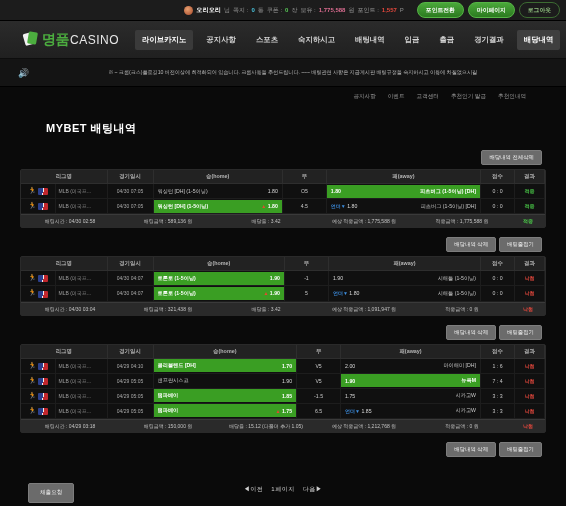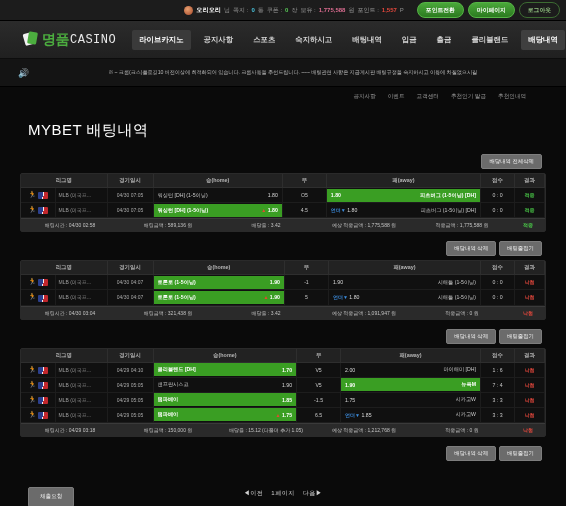--- a/index.html
+++ b/index.html
@@ -51,21 +51,21 @@
   .logo-mark { position:relative; width:17px; height:17px; }
   .card-w {
     position:absolute; left:0; top:2px; width:9px; height:12px;
     background:#f2f2f2; border-radius:1.5px; transform:rotate(-16deg);
   }
   .card-g {
     position:absolute; left:4px; top:1px; width:9px; height:12px;
     background:#4cae3f; border-radius:1.5px; transform:rotate(10deg);
   }
   .logo-kr { font-size:14px; font-weight:bold; color:#4cae3f; letter-spacing:-0.5px; }
-  .logo-en { font-size:12px; color:#e8e8e8; font-family:Liberation Mono, monospace; letter-spacing:0.5px; }
+  .logo-en { font-size:12px; color:#e8e8e8; font-family:Liberation Sans, sans-serif; letter-spacing:0.5px; }
   .nav-items { display:flex; align-items:center; gap:6px; }
   .nav-item {
     font-size:7.4px; color:#d5d5d5; font-weight:bold;
     padding:5px 7px; border-radius:2px; white-space:nowrap;
   }
   .nav-item.hl { background:#3a3a3a; color:#fff; }
   .nav-item.active { background:#3f3f3f; color:#fff; }
 
   
   .notice {
@@ -78,21 +78,21 @@
     flex:1; text-align:center; letter-spacing:-0.1px;
   }
   .sublinks {
     height:20px; background:#0a0a0a; display:flex; align-items:center;
     justify-content:flex-end; gap:12px; padding-right:40px;
   }
   .sublink { font-size:5.6px; color:#9d9d9d; white-space:nowrap; }
 
   
   .content { padding:8px 20px 0 20px; }
-  .page-title { font-size:15px; color:#fff; font-weight:normal; margin:6px 0 14px 8px; letter-spacing:0.5px; }
+  .page-title { font-size:11px; color:#fff; font-weight:bold; margin:6px 0 14px 26px; letter-spacing:0.5px; }
 
   .btn-row { display:flex; justify-content:flex-end; gap:3px; margin-bottom:4px; padding-right:4px; }
   .gbtn {
     font-size:5.4px; color:#eee; background:#6b6b6b;
     padding:3px 7px; border-radius:2px; white-space:nowrap;
     border:1px solid #7d7d7d;
   }
 
   
   .block { margin-bottom:9px; background:#131313; border:1px solid #2a2a2a; border-radius:2px; }
@@ -196,21 +196,21 @@
       <span class="logo-en">CASINO</span>
     </div>
     <div class="nav-items">
       <div class="nav-item hl">라이브카지노</div>
       <div class="nav-item">공지사항</div>
       <div class="nav-item">스포츠</div>
       <div class="nav-item">숙지하시고</div>
       <div class="nav-item">배팅내역</div>
       <div class="nav-item">입금</div>
       <div class="nav-item">출금</div>
-      <div class="nav-item">클리블랜드</div>
+      <div class="nav-item">경기결과</div>
       <div class="nav-item active">배당내역</div>
     </div>
   </div>
 
   <div class="notice">
     <span class="spk">🔊</span>
     <span class="notice-txt">※ ~ 크롬(크스)폴로깅10 버전이상에 최적화되어 있습니다. 크롬사용을 추천드립니다. ~~~ 배팅관련 사항은 지급계시판 배팅규정을 숙지하시고 이용에 차질없으시길</span>
   </div>
   <div class="sublinks">
     <span class="sublink">공지사항</span>

